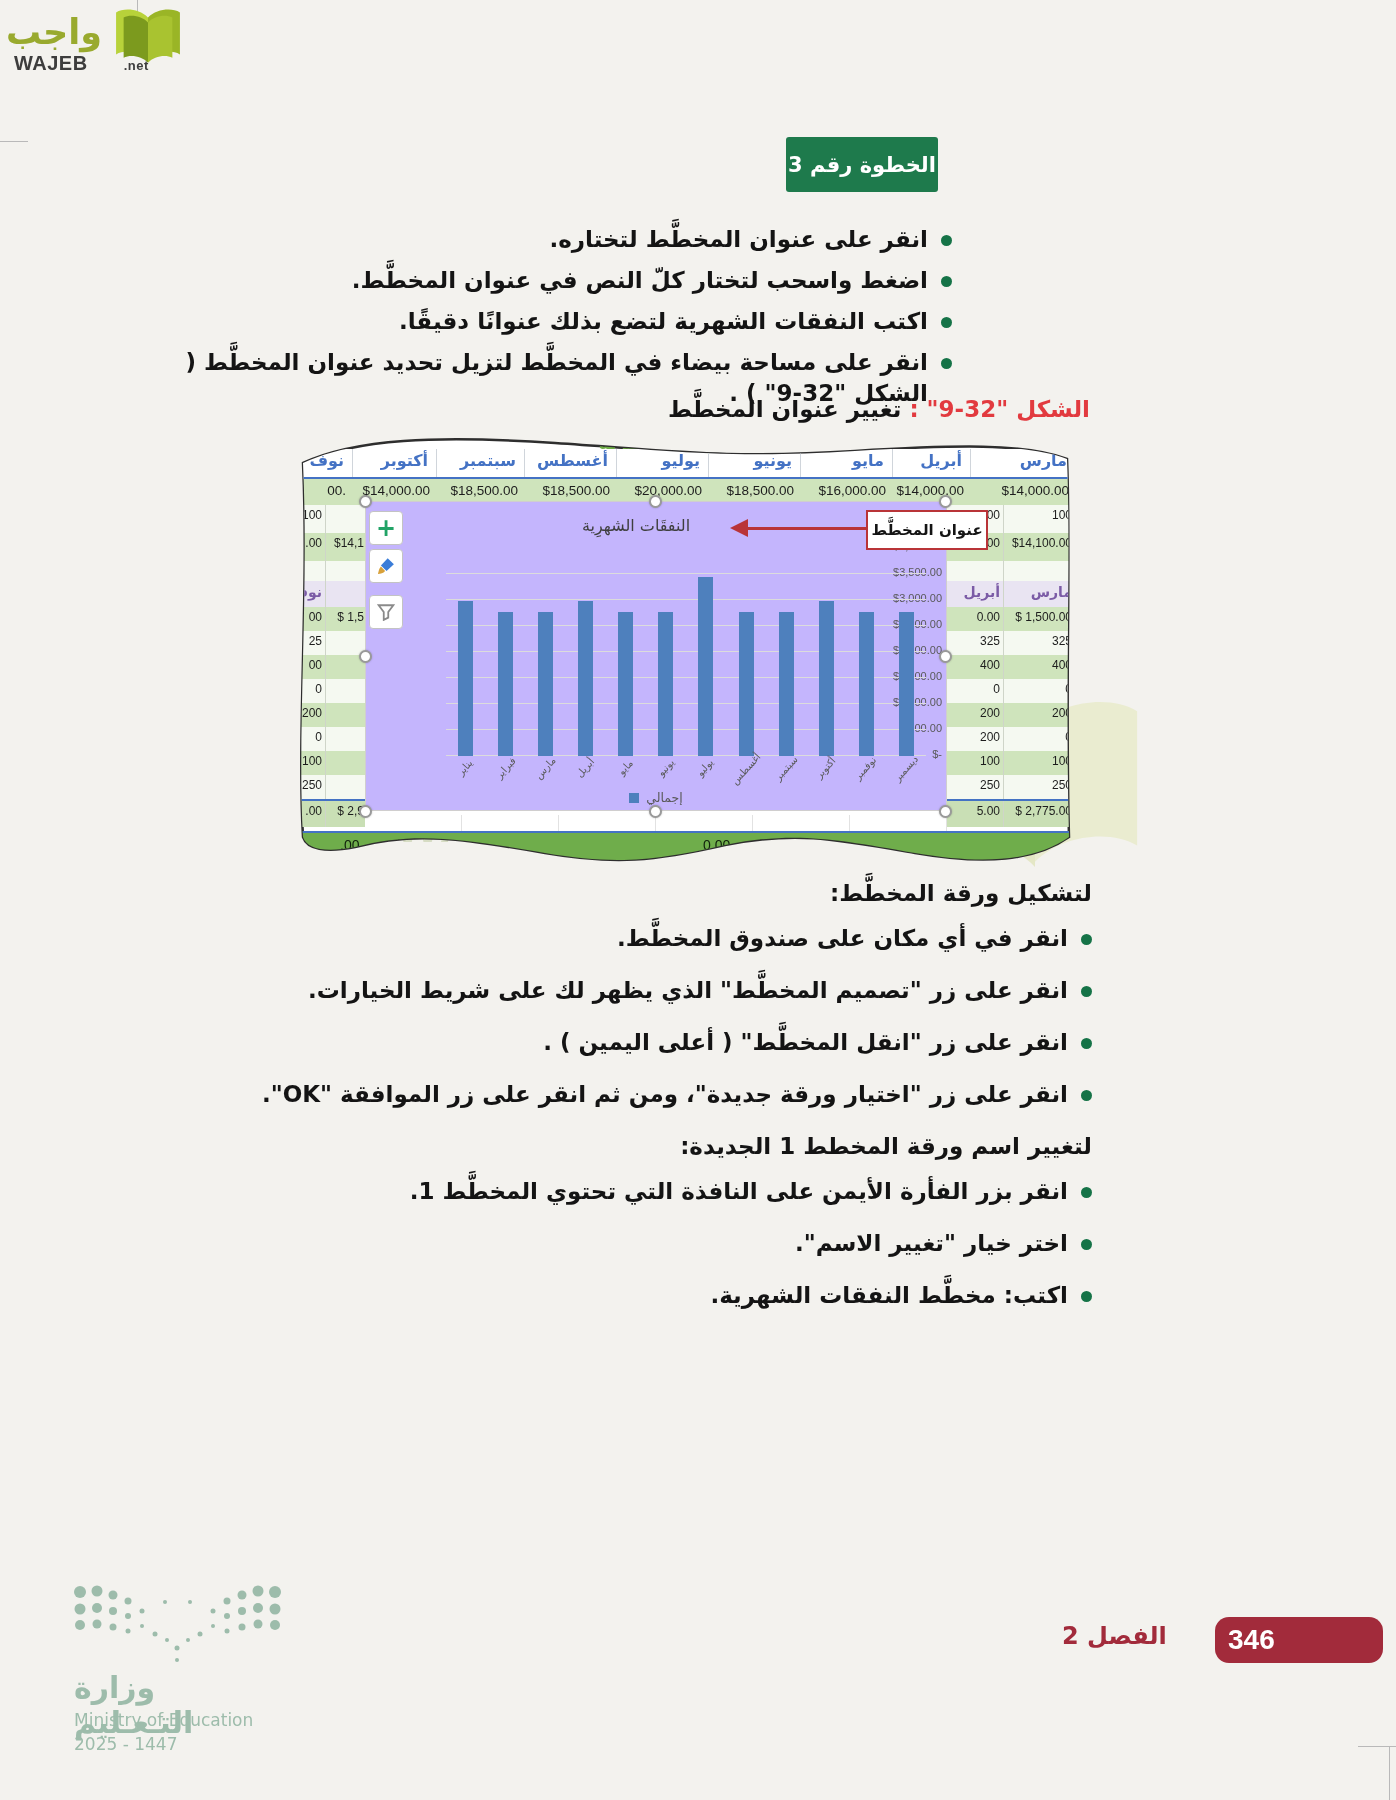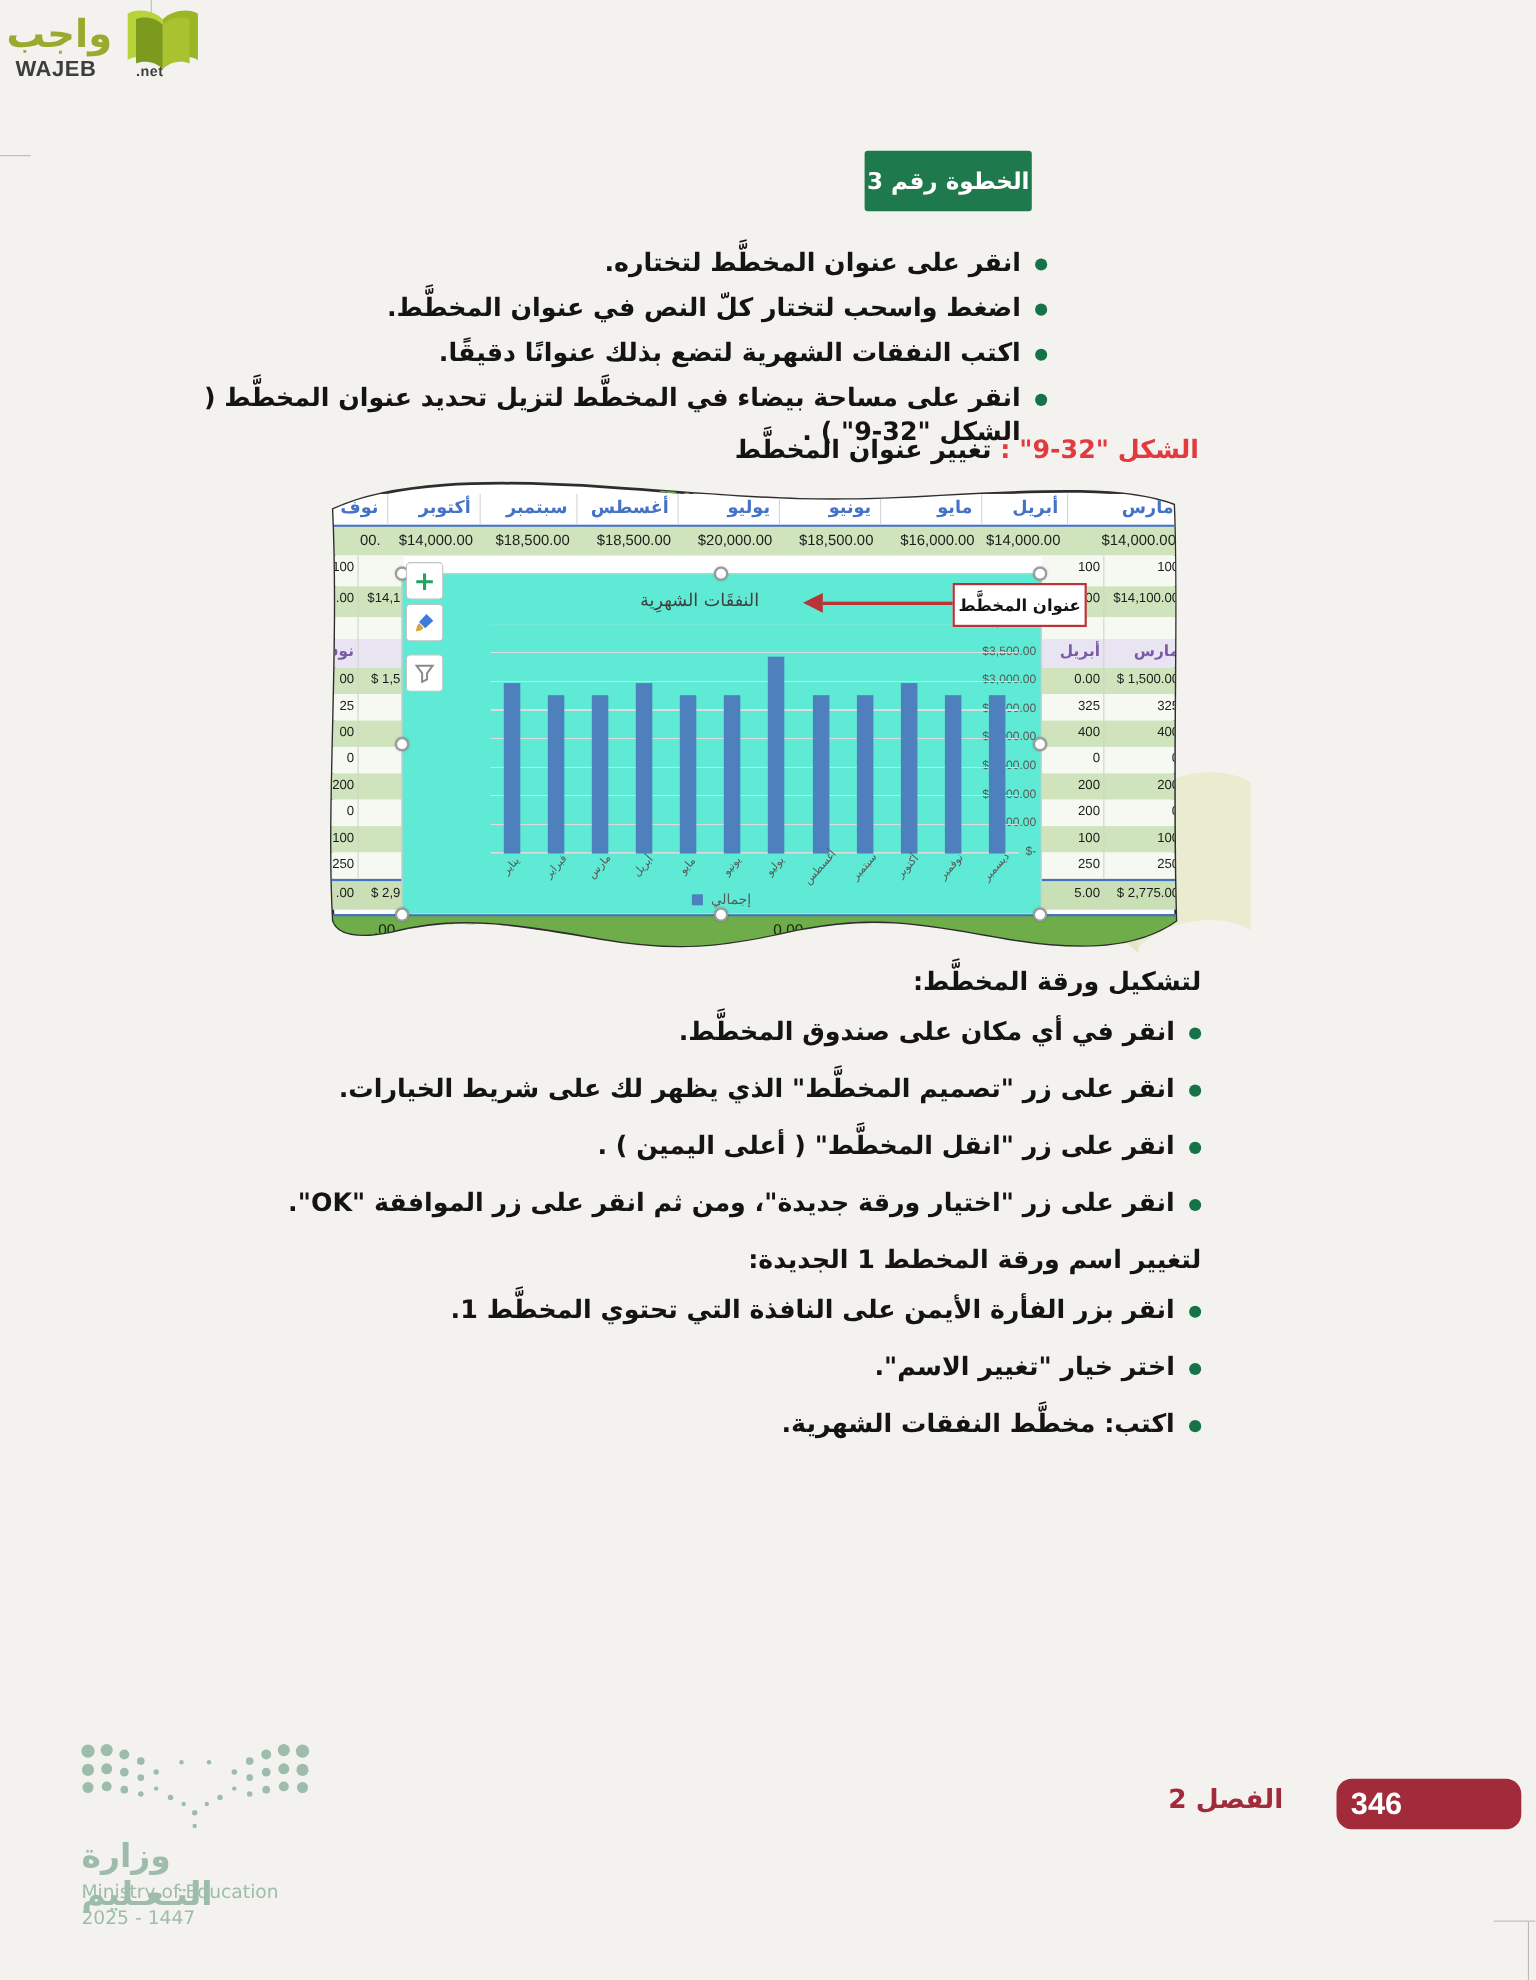--- a/index.html
+++ b/index.html
@@ -65,21 +65,21 @@
   .fr-h .fr-cell{color:#7b5ba6;font-weight:bold;font-size:14px;font-family:"DejaVu Sans",sans-serif;direction:rtl;}
   .fr-t{background:#c9dfb5;border-top:2px solid #4472c4;}
 
   .gap-row{position:absolute;left:70px;top:382px;width:582px;height:16px;background:#fff;
            background-image:repeating-linear-gradient(to right,transparent 0 96px,#e2e2e2 96px 97px);}
   .band{position:absolute;left:0;top:398px;width:780px;height:30px;background:#6fad4b;
         border-top:2px solid #4472c4;}
   .band span{position:absolute;top:4px;font-family:"Liberation Sans",sans-serif;font-size:14px;color:#10210c;}
 
   
-  .chart-panel{position:absolute;left:70px;top:88px;width:582px;height:310px;background:#5eead4;
+  .chart-panel{position:absolute;left:70px;top:68px;width:582px;height:310px;background:#c4b5fd;
                border:1px solid #d0cece;box-sizing:border-box;z-index:3;}
   .chart-title{position:absolute;left:140px;top:14px;width:260px;text-align:center;
                font-size:16px;color:#3f3f3f;direction:rtl;}
   .ann-box{position:absolute;left:500px;top:8px;width:118px;height:36px;border:2.5px solid #b93438;
            background:#fff;display:flex;align-items:center;justify-content:center;
            font-size:15px;font-weight:bold;direction:rtl;z-index:5;}
   .ann-line{position:absolute;left:382px;top:25px;width:118px;height:3px;background:#b93438;z-index:5;}
   .ann-head{position:absolute;left:364px;top:17px;width:0;height:0;border-top:9px solid transparent;
             border-bottom:9px solid transparent;border-right:18px solid #b93438;z-index:5;}
   .plot{position:absolute;left:80px;top:46px;width:480px;height:208px;

